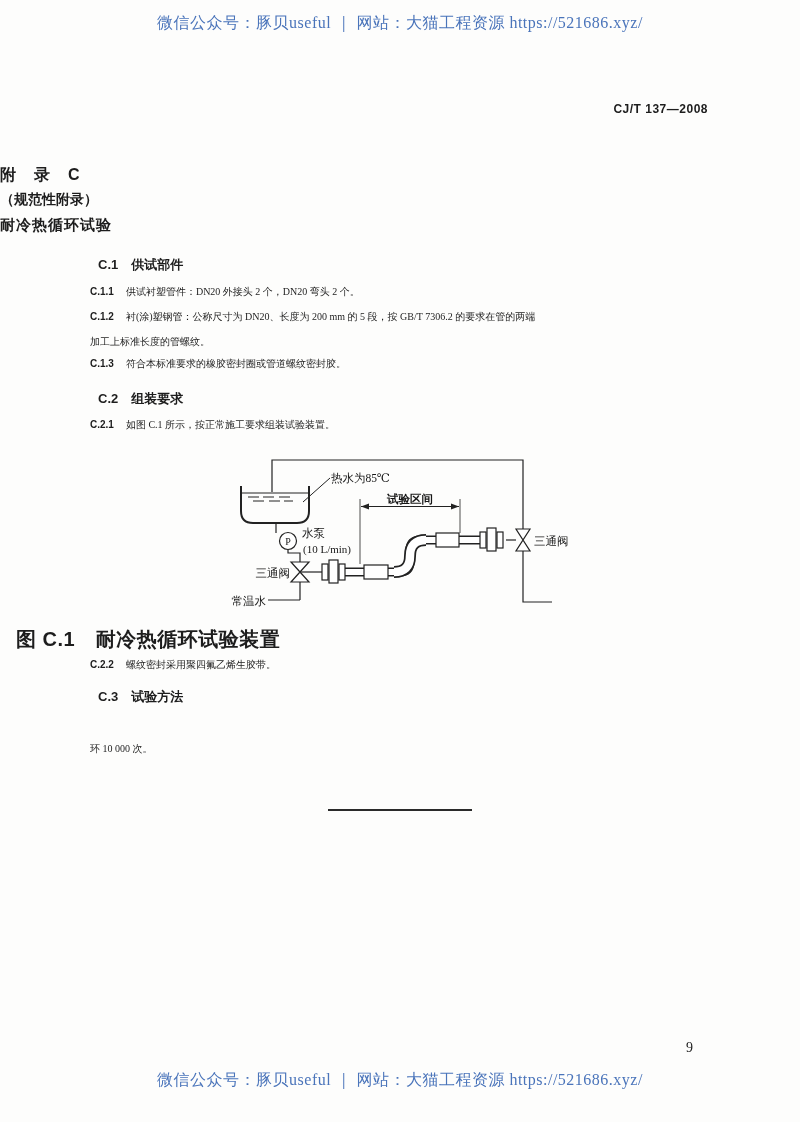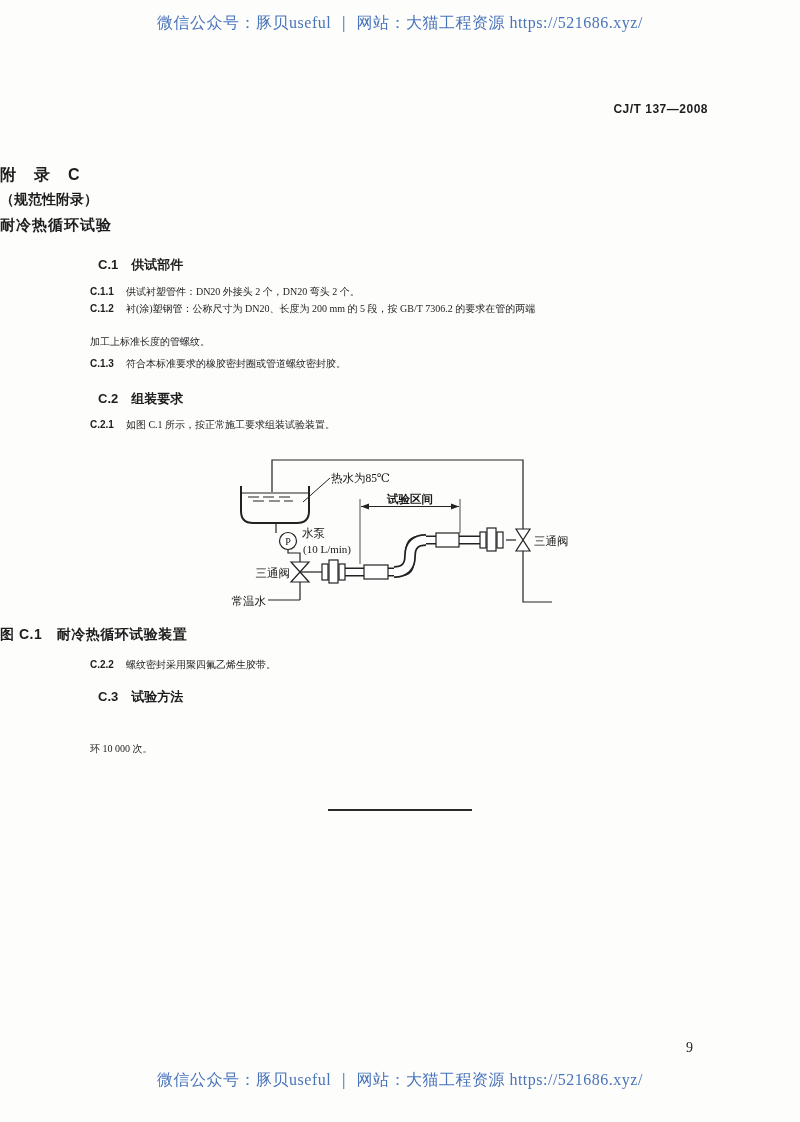--- a/index.html
+++ b/index.html
@@ -15,21 +15,21 @@
   .wm-top{top:13px;}
   .wm-bottom{top:1070px;}
   .doc-num{top:102px;right:92px;font-family:"Liberation Sans","DejaVu Sans",sans-serif;
     font-weight:bold;font-size:12px;letter-spacing:.5px;}
   .t-app{top:165px;font-size:16px;letter-spacing:1px;}
   .t-type{top:191px;font-size:14px;}
   .t-name{top:216px;font-size:15px;letter-spacing:1px;}
   .sec-hd{left:90px;font-size:13px;margin-left:8px;}
   .para{left:90px;font-size:10px;}
   .cnum{font-family:"Liberation Sans","DejaVu Sans",sans-serif;font-weight:bold;margin-right:12px;}
-  .fig-cap{top:626px;font-size:14px;letter-spacing:.5px;}
+  .fig-cap{top:626px;font-size:20px;letter-spacing:.5px;margin-left:16px;}
   .divider{left:328px;top:809px;width:144px;height:2px;background:#2a2a2a;}
   .pgnum{left:686px;top:1040px;font-size:14px;}
   svg.fig{position:absolute;left:220px;top:450px;}
   svg.fig text{font-family:"Liberation Serif","DejaVu Serif",serif;fill:#161616;}
   svg.fig .lbl{font-size:11.5px;}
   svg.fig .lbl-sm{font-size:11px;}
 </style>
 </head>
 <body>
 
@@ -40,21 +40,21 @@
   <div class="abs doc-num">CJ/T 137—2008</div>
 
   <div class="abs center hd t-app">附　录　C</div>
   <div class="abs center hd t-type">（规范性附录）</div>
   <div class="abs center hd t-name">耐冷热循环试验</div>
 
   <div class="abs hd sec-hd" style="top:256px">C.1　供试部件</div>
 
   <div class="abs para" style="top:285px"><span class="cnum">C.1.1</span><span>供试衬塑管件：DN20 外接头 2 个，DN20 弯头 2 个。</span></div>
 
-  <div class="abs para" style="top:302px"><span class="cnum">C.1.2</span><span>衬(涂)塑钢管：公称尺寸为 DN20、长度为 200 mm 的 5 段，按 GB/T 7306.2 的要求在管的两端</span></div>
+  <div class="abs para" style="top:310px"><span class="cnum">C.1.2</span><span>衬(涂)塑钢管：公称尺寸为 DN20、长度为 200 mm 的 5 段，按 GB/T 7306.2 的要求在管的两端</span></div>
   <div class="abs para" style="top:335px">加工上标准长度的管螺纹。</div>
 
   <div class="abs para" style="top:357px"><span class="cnum">C.1.3</span><span>符合本标准要求的橡胶密封圈或管道螺纹密封胶。</span></div>
 
   <div class="abs hd sec-hd" style="top:390px">C.2　组装要求</div>
 
   <div class="abs para" style="top:418px"><span class="cnum">C.2.1</span><span>如图 C.1 所示，按正常施工要求组装试验装置。</span></div>
 
   <svg class="fig" width="356" height="160" viewBox="220 450 356 160">
     <g stroke="#222" fill="none" stroke-width="1.2">

